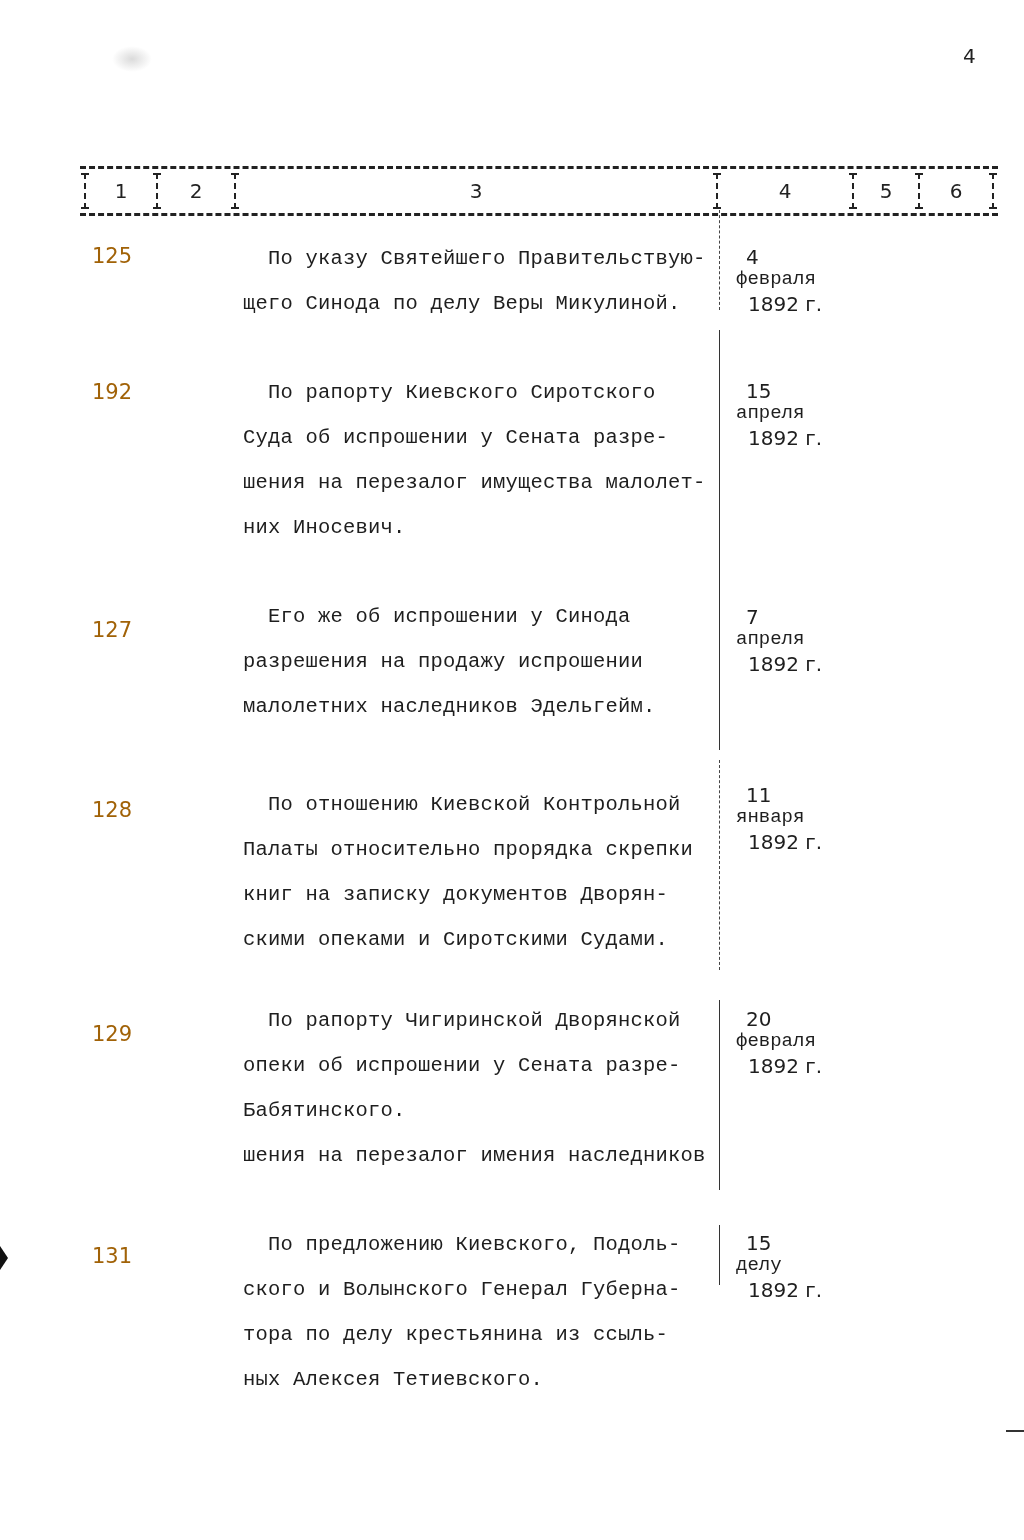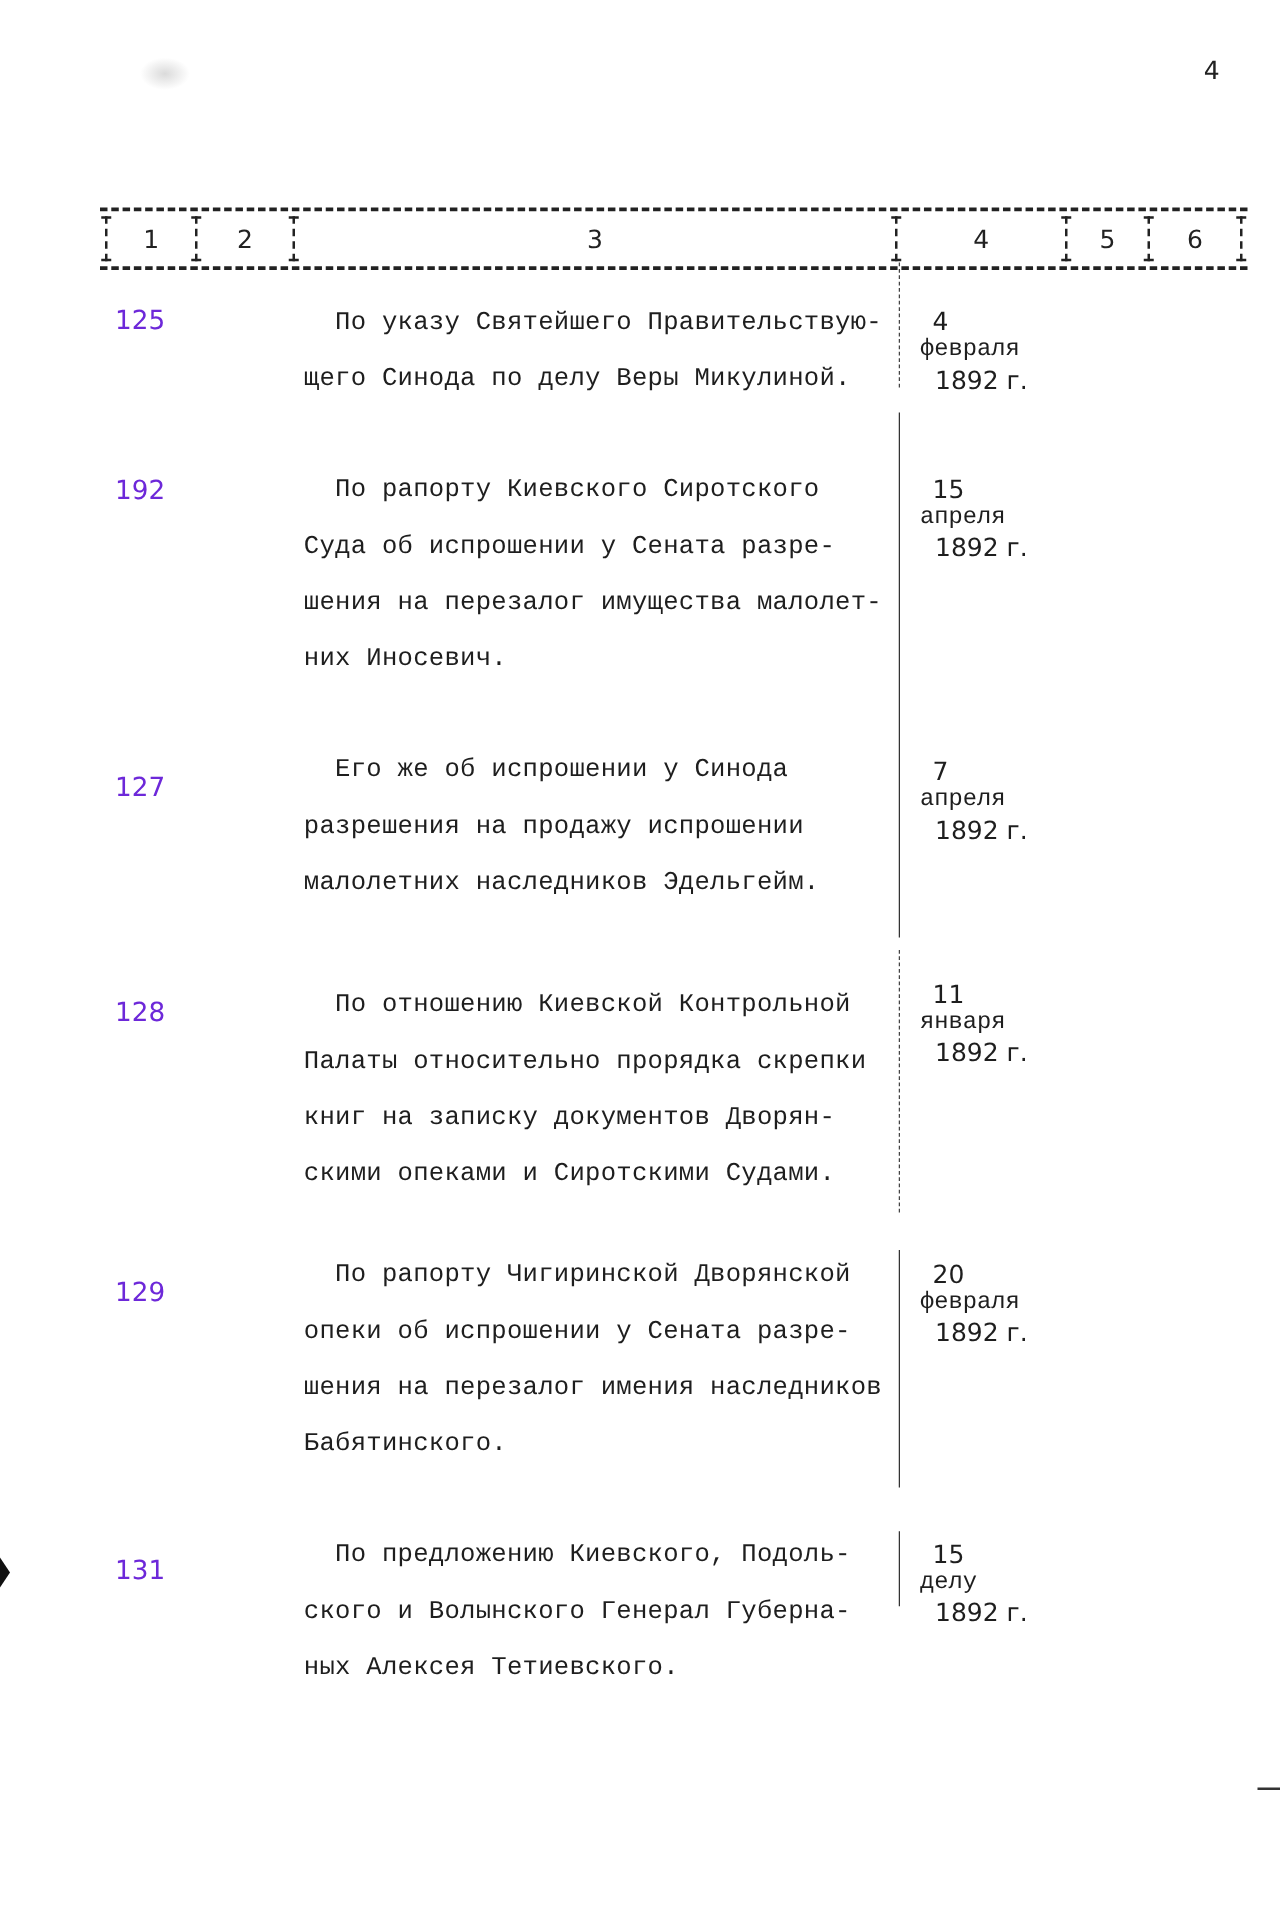--- a/index.html
+++ b/index.html
@@ -27,21 +27,21 @@
   .hsep {
     position: absolute; top: 4px; height: 36px; border-left: 2px dashed #222;
   }
   .hsep::before, .hsep::after {
     content: ""; position: absolute; left: -5px; width: 8px; border-top: 2px solid #222;
   }
   .hsep::before { top: 0; }
   .hsep::after { bottom: 0; }
   .row-num {
     position: absolute; left: 92px; font-family: "DejaVu Sans", sans-serif;
-    font-size: 21px; color: #6d28d9;
+    font-size: 21px; color: #a16207;
   }
   .desc {
     position: absolute; left: 243px; width: 520px; font-size: 20.5px; line-height: 45px;
     white-space: pre; color: #1e1e1e; letter-spacing: 0.2px; font-family: Liberation Mono, monospace;
   }
   .date {
     position: absolute; left: 722px; width: 130px; color: #1e1e1e;
   }
   .date .day { display: block; padding-left: 24px; font-family: "DejaVu Sans", sans-serif; font-size: 20px; line-height: 22px; }
   .date .month { display: block; padding-left: 14px; font-size: 19px; line-height: 22px; }
@@ -119,31 +119,31 @@
   <div class="desc" style="top:782px"><div>  По отношению Киевской Контрольной</div><div>Палаты относительно прорядка скрепки</div><div>книг на записку документов Дворян-</div><div>скими опеками и Сиротскими Судами.</div></div>
   <div class="date" style="top:784px">
     <span class="day">11</span>
     <span class="month">января</span>
     <span class="year">1892 г.</span>
   </div>
 </div>
 
 <div>
   <div class="row-num" style="top:1022px">129</div>
-  <div class="desc" style="top:998px"><div>  По рапорту Чигиринской Дворянской</div><div>опеки об испрошении у Сената разре-</div><div>шения на перезалог имения наследников</div><div>Бабятинского.</div></div>
+  <div class="desc" style="top:998px"><div>  По рапорту Чигиринской Дворянской</div><div>опеки об испрошении у Сената разре-</div><div>Бабятинского.</div><div>шения на перезалог имения наследников</div></div>
   <div class="date" style="top:1008px">
     <span class="day">20</span>
     <span class="month">февраля</span>
     <span class="year">1892 г.</span>
   </div>
 </div>
 
 <div>
   <div class="row-num" style="top:1244px">131</div>
-  <div class="desc" style="top:1222px"><div>  По предложению Киевского, Подоль-</div><div>ского и Волынского Генерал Губерна-</div><div>ных Алексея Тетиевского.</div></div>
+  <div class="desc" style="top:1222px"><div>  По предложению Киевского, Подоль-</div><div>ского и Волынского Генерал Губерна-</div><div>тора по делу крестьянина из ссыль-</div><div>ных Алексея Тетиевского.</div></div>
   <div class="date" style="top:1232px">
     <span class="day">15</span>
     <span class="month">делу</span>
     <span class="year">1892 г.</span>
   </div>
 </div>
 
 <div class="edge-mark"></div>
 <div class="edge-dash"></div>
 

